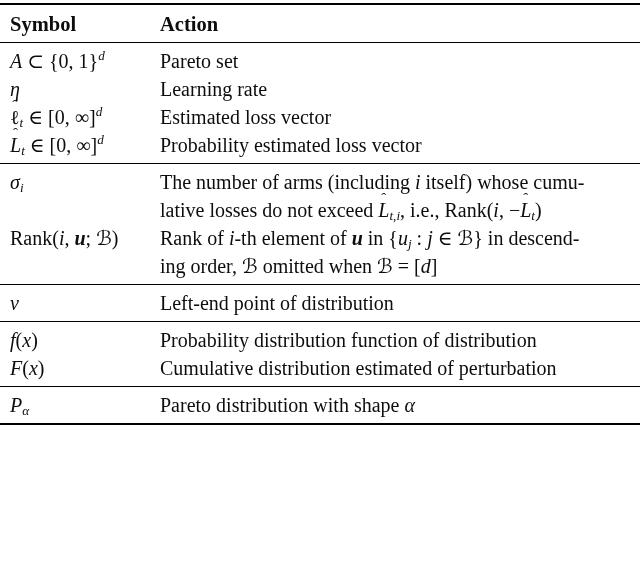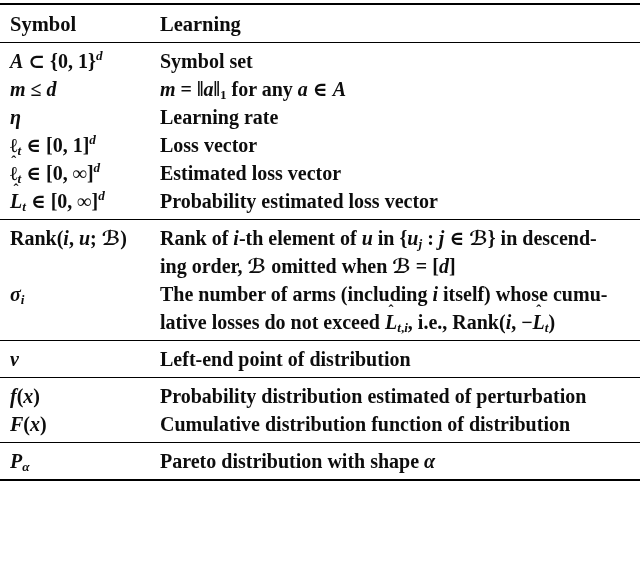--- a/index.html
+++ b/index.html
@@ -21,21 +21,21 @@
   }
   col.sym-col { width: 160px; }
 
   thead { border-bottom: 1.6px solid #000; }
   thead th {
     text-align: left; font-weight: bold; font-size: 20.5px;
     line-height: 24px; padding: 7px 0 6px 0; margin-left: 12px;
   }
   thead th.sym { padding-left: 10px; }
 
-  tbody { border-top: 1.6px solid #000; font-weight: bold; }
+  tbody { border-top: 1.6px solid #000; }
   tbody td { vertical-align: top; line-height: 28px; padding: 0; }
   tbody td.sym { padding-left: 10px; }
   tbody tr:first-child td { padding-top: 4px; }
   tbody tr:last-child td { padding-bottom: 4px; }
 
   
   i, .cal { font-style: italic; }
   sup { font-size: 66%; vertical-align: baseline; position: relative; top: -0.6em; line-height: 0; }
   sub { font-size: 66%; vertical-align: baseline; position: relative; top: 0.22em; line-height: 0; }
   .hat { position: relative; display: inline-block; }
@@ -50,74 +50,66 @@
 
 <div class="page">
   <table class="notation">
     <colgroup>
       <col class="sym-col">
       <col>
     </colgroup>
     <thead>
       <tr>
         <th class="sym">Symbol</th>
-        <th>Learning</th>
+        <th>Action</th>
       </tr>
     </thead>
 
   <tbody>
         <tr>
           <td class="sym"><span class="cal">A</span> ⊂ {0, 1}<sup><i>d</i></sup></td>
-          <td class="mean">Symbol set</td>
-        </tr>
-        <tr>
-          <td class="sym"><i>m</i> ≤ <i>d</i></td>
-          <td class="mean"><i>m</i> = ‖<i>a</i>‖<sub>1</sub> for any <i>a</i> ∈ <span class="cal">A</span></td>
+          <td class="mean">Pareto set</td>
         </tr>
         <tr>
           <td class="sym"><i>η</i></td>
           <td class="mean">Learning rate</td>
-        </tr>
-        <tr>
-          <td class="sym">ℓ<sub><i>t</i></sub> ∈ [0, 1]<sup><i>d</i></sup></td>
-          <td class="mean">Loss vector</td>
         </tr>
         <tr>
           <td class="sym"><span class="hat"><span class="acc">ˆ</span>ℓ</span><sub><i>t</i></sub> ∈ [0, ∞]<sup><i>d</i></sup></td>
           <td class="mean">Estimated loss vector</td>
         </tr>
         <tr>
           <td class="sym"><span class="hat"><span class="acc">ˆ</span><i>L</i></span><sub><i>t</i></sub> ∈ [0, ∞]<sup><i>d</i></sup></td>
           <td class="mean">Probability estimated loss vector</td>
         </tr>
       </tbody>
       <tbody>
         <tr>
+          <td class="sym"><i>σ</i><sub><i>i</i></sub></td>
+          <td class="mean">The number of arms (including <i>i</i> itself) whose cumu-<br>lative losses do not exceed <span class="hat"><span class="acc">ˆ</span><i>L</i></span><sub><i>t</i>,<i>i</i></sub>, i.e., Rank(<i>i</i>, −<span class="hat"><span class="acc">ˆ</span><i>L</i></span><sub><i>t</i></sub>)</td>
+        </tr>
+        <tr>
           <td class="sym">Rank(<i>i</i>, <b><i>u</i></b>; ℬ)</td>
           <td class="mean">Rank of <i>i</i>-th element of <b><i>u</i></b> in {<i>u</i><sub><i>j</i></sub> : <i>j</i> ∈ ℬ} in descend-<br>ing order, ℬ omitted when ℬ = [<i>d</i>]</td>
-        </tr>
-        <tr>
-          <td class="sym"><i>σ</i><sub><i>i</i></sub></td>
-          <td class="mean">The number of arms (including <i>i</i> itself) whose cumu-<br>lative losses do not exceed <span class="hat"><span class="acc">ˆ</span><i>L</i></span><sub><i>t</i>,<i>i</i></sub>, i.e., Rank(<i>i</i>, −<span class="hat"><span class="acc">ˆ</span><i>L</i></span><sub><i>t</i></sub>)</td>
         </tr>
       </tbody>
       <tbody>
         <tr>
           <td class="sym"><i>ν</i></td>
           <td class="mean">Left-end point of distribution</td>
         </tr>
       </tbody>
       <tbody>
         <tr>
           <td class="sym"><i>f</i>(<i>x</i>)</td>
-          <td class="mean">Probability distribution estimated of perturbation</td>
+          <td class="mean">Probability distribution function of distribution</td>
         </tr>
         <tr>
           <td class="sym"><i>F</i>(<i>x</i>)</td>
-          <td class="mean">Cumulative distribution function of distribution</td>
+          <td class="mean">Cumulative distribution estimated of perturbation</td>
         </tr>
       </tbody>
       <tbody>
         <tr>
           <td class="sym"><span class="cal">P</span><sub><i>α</i></sub></td>
           <td class="mean">Pareto distribution with shape <i>α</i></td>
         </tr>
       </tbody>
     </table>
 </div>

